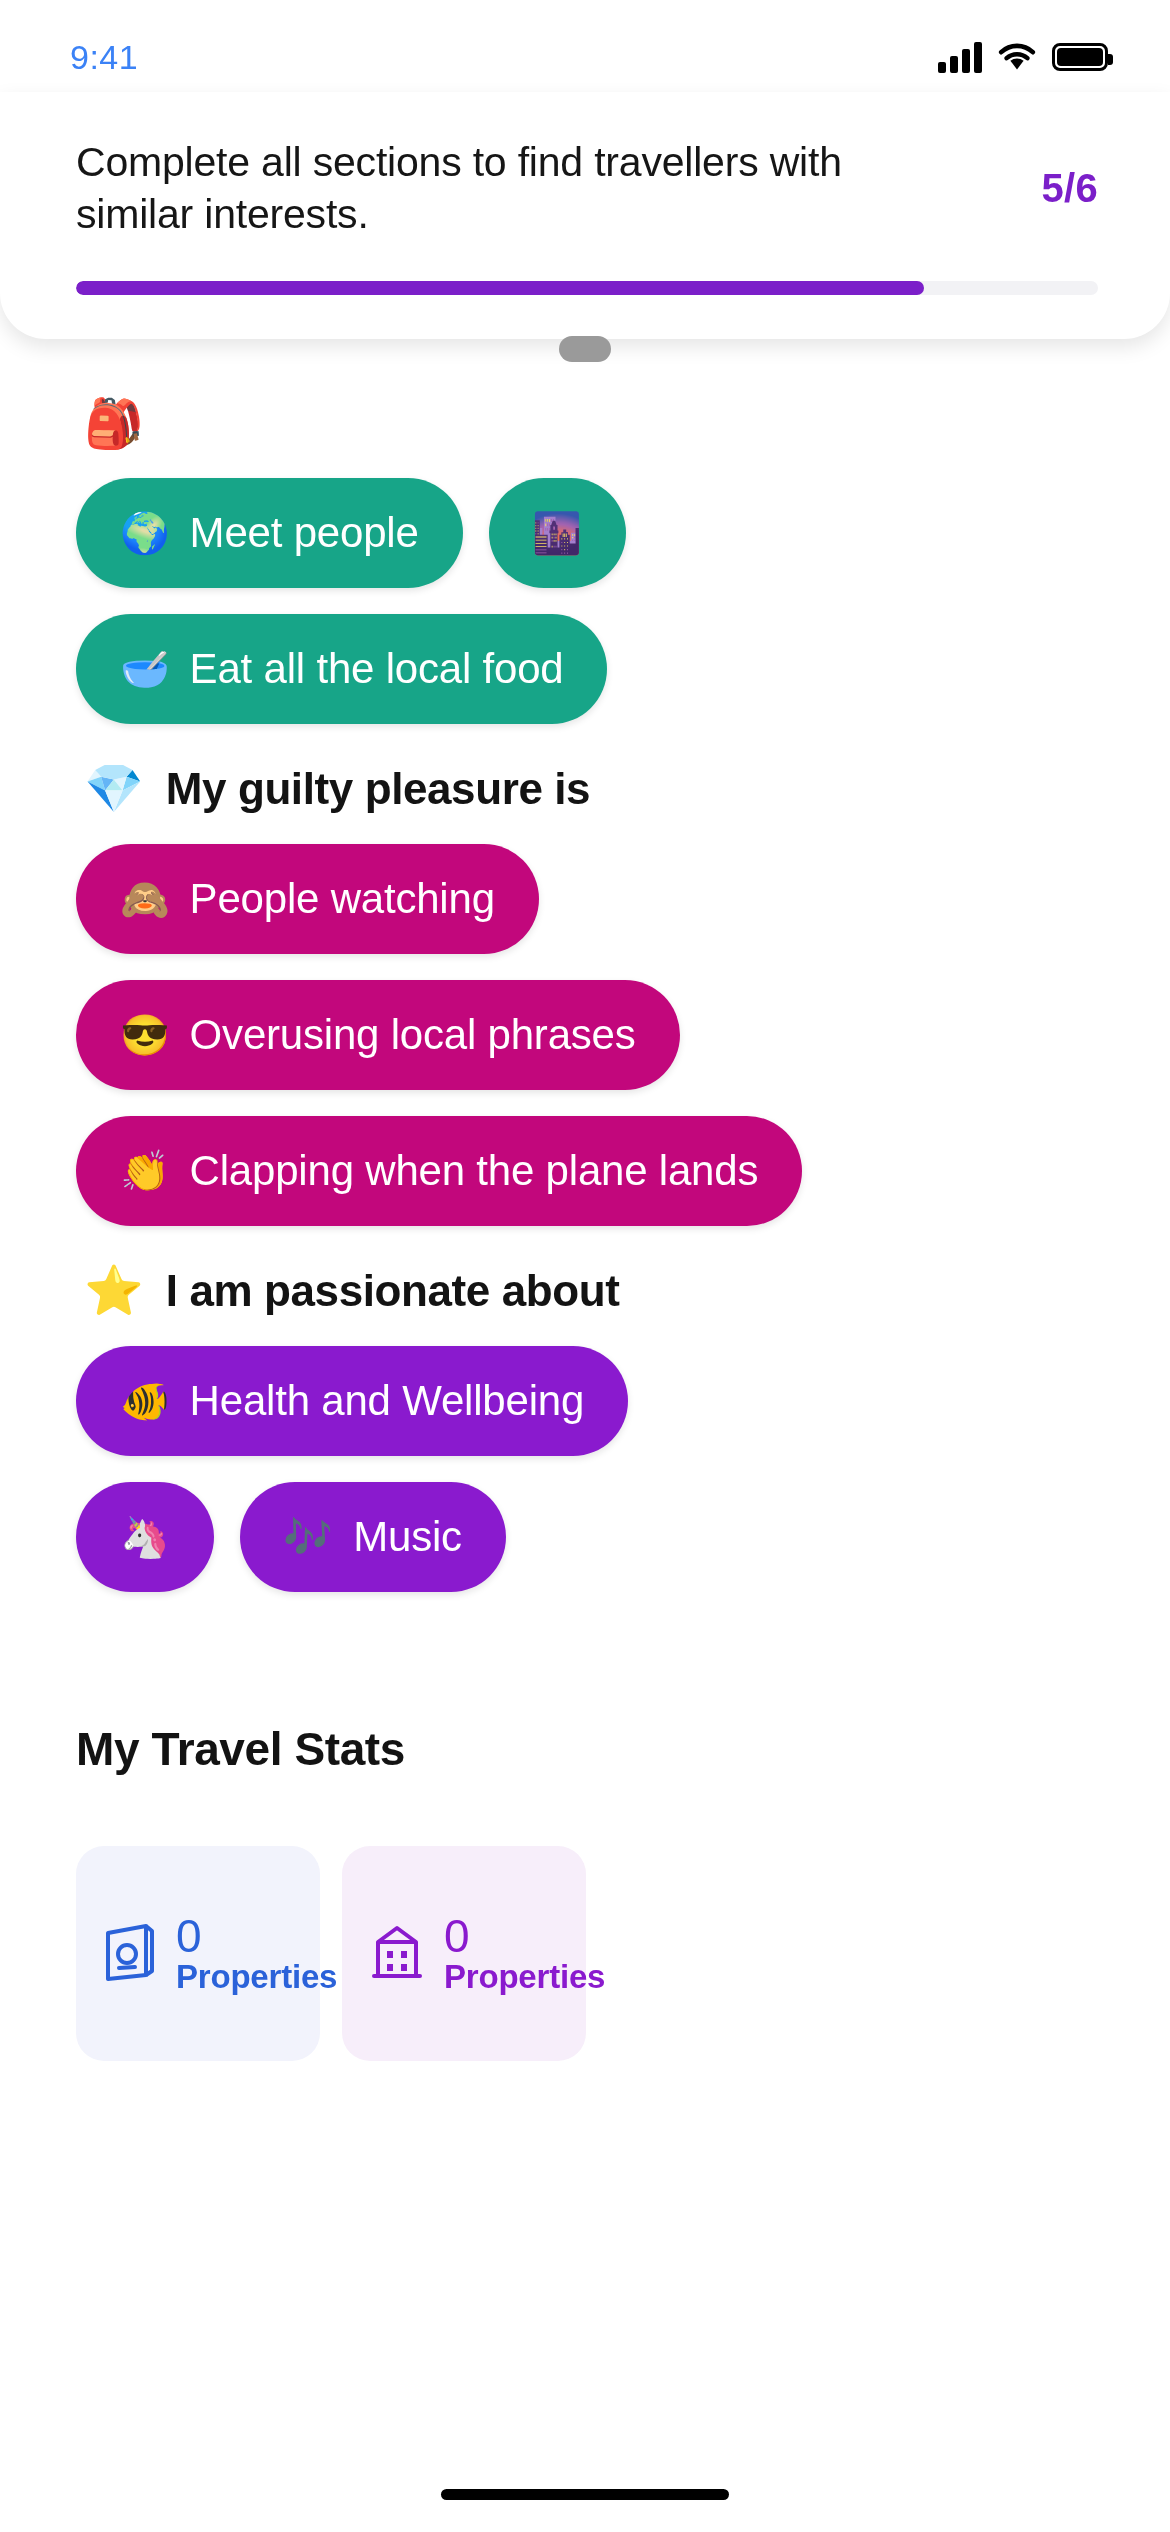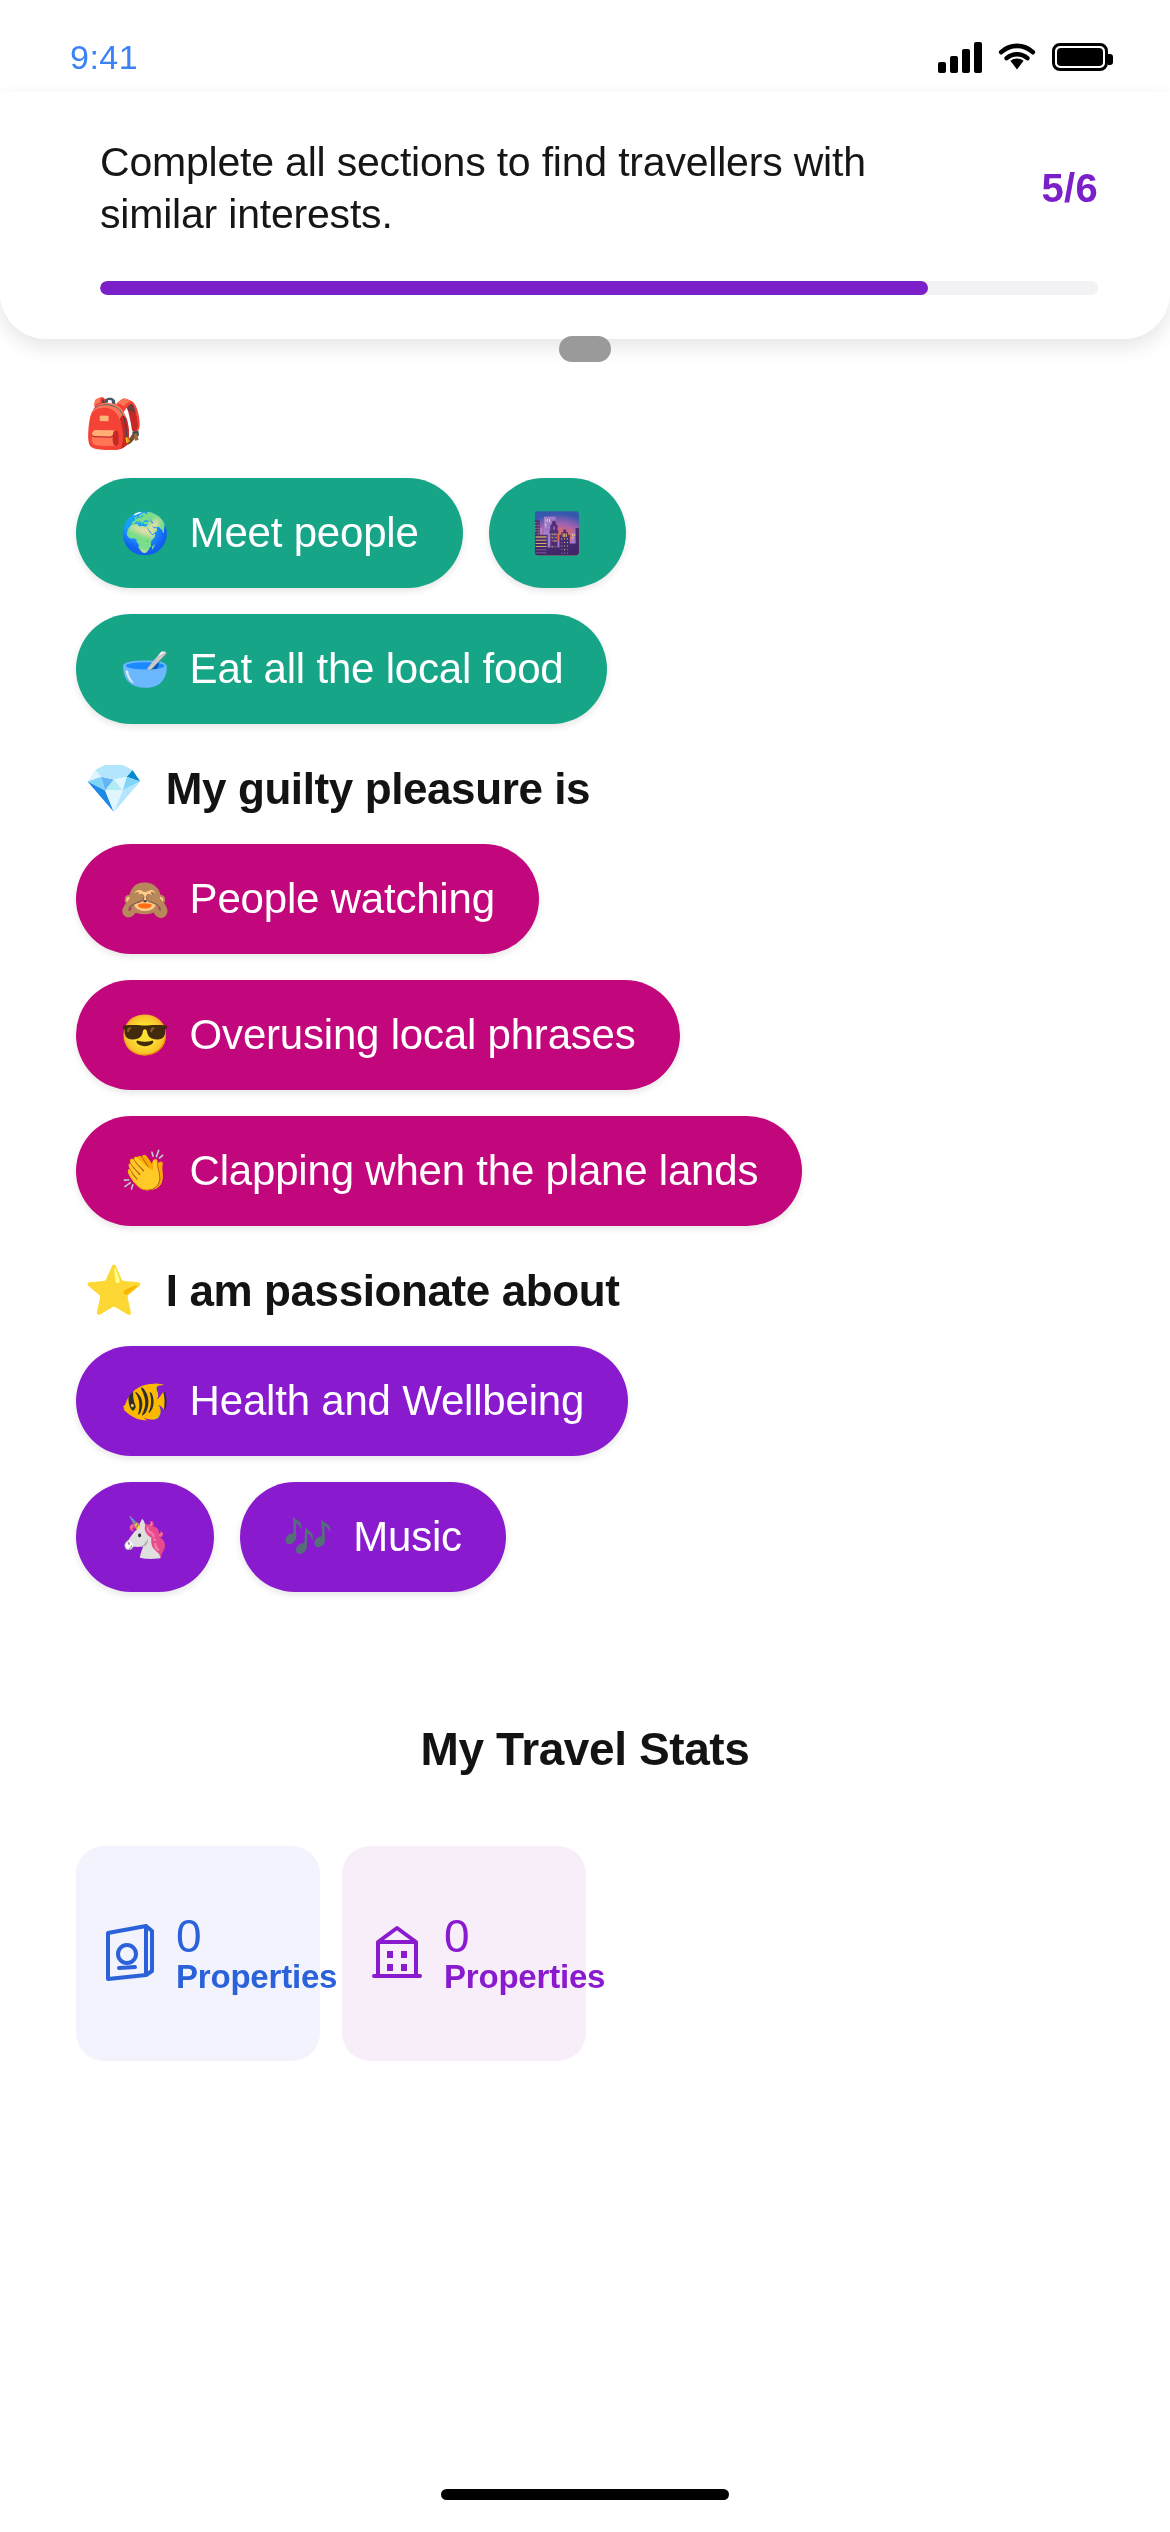--- a/index.html
+++ b/index.html
@@ -36,21 +36,21 @@
     width:5px; height:11px; background:#000; border-radius:0 3px 3px 0;
   }
   .battery b { display:block; height:100%; width:100%; background:#000; border-radius:4px; }
 
   
   .header-card {
     position:absolute; top:92px; left:0; width:1170px;
     background:#fff;
     border-radius:0 0 46px 46px;
     box-shadow:0 8px 20px rgba(0,0,0,0.10);
-    padding:44px 72px 44px 100px;
+    padding:44px 72px 44px 76px;
     z-index:5;
   }
   .header-row { display:flex; align-items:flex-start; justify-content:space-between; gap:24px; }
   .header-text {
     font-size:41px; line-height:1.28; color:#161616; font-weight:400;
     max-width:800px; letter-spacing:-0.2px;
   }
   .header-count {
     font-size:40px; font-weight:700; color:#7B1FC9; white-space:nowrap;
     padding-top:30px; letter-spacing:0.3px;
@@ -91,21 +91,21 @@
   .chip.teal   { background:#17A588; }
   .chip.pink   { background:#C2077C; }
   .chip.purple { background:#8A1ACE; }
 
   .chip-row { display:flex; gap:26px; margin-bottom:26px; }
 
   
   .stats-block { margin-top:130px; }
   .stats-title {
     font-size:46px; font-weight:700; color:#131313;
-    letter-spacing:-0.4px; margin-left:0;text-align:center;
+    letter-spacing:-0.4px; margin-left:0;
   }
   .stats-cards { display:flex; gap:22px; margin-top:70px; }
   .stat-card {
     width:244px; height:215px; border-radius:28px;
     display:flex; align-items:center; gap:18px;
     padding:0 26px;
   }
   .stat-card.countries  { background:#F2F3FC; }
   .stat-card.properties { background:#F7EEFA; }
   .stat-icon { flex:0 0 auto; }

